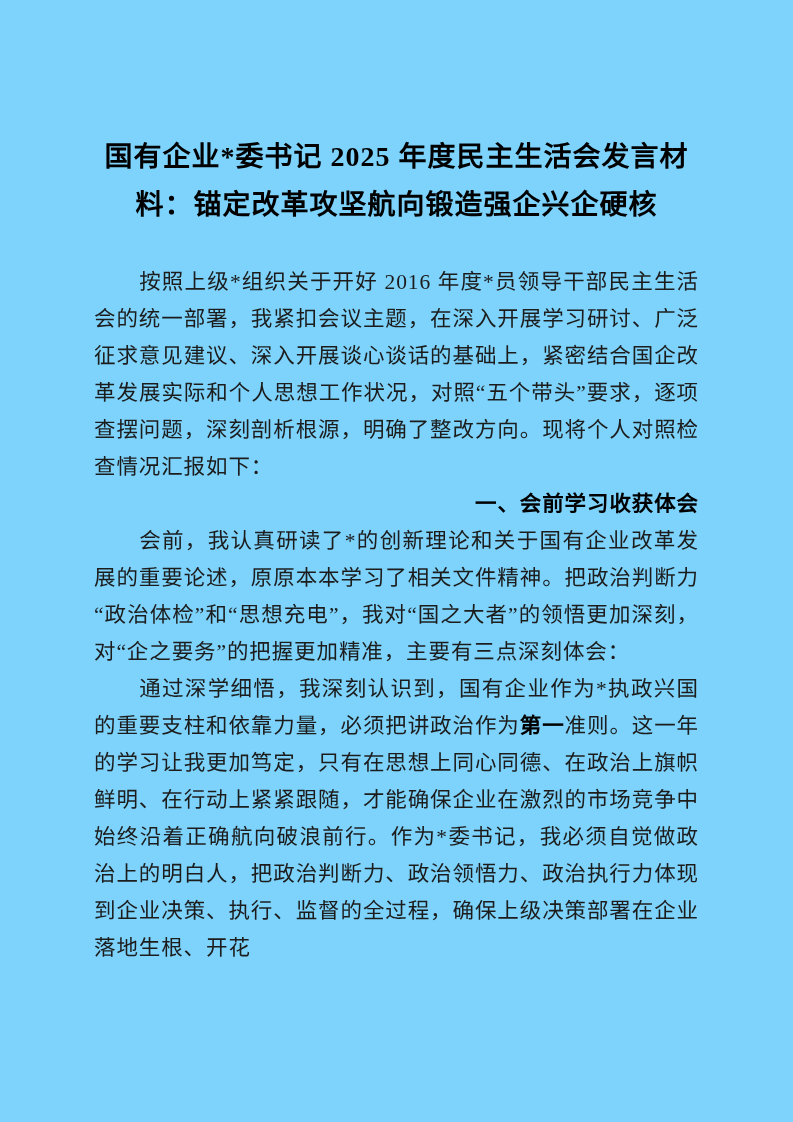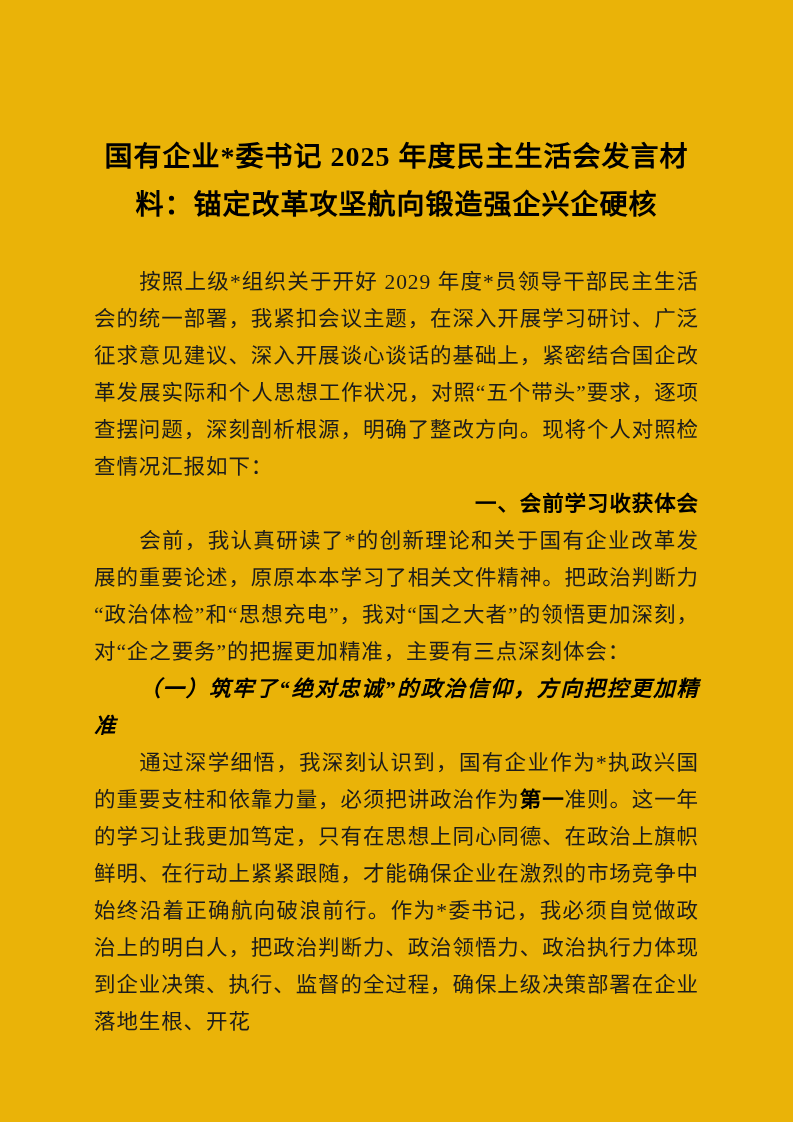--- a/index.html
+++ b/index.html
@@ -5,21 +5,21 @@
   html, body {
     margin: 0;
     padding: 0;
     background: #ffffff;
   }
   .page {
     position: relative;
     width: 793px;
     height: 1122px;
     margin: 0 auto;
-    background: #eab308;
+    background: #7dd3fc;
     box-sizing: border-box;
     padding: 133px 94px 0 94px;
     overflow: hidden;
   }
   .doc-title {
     font-family: "Liberation Serif", "DejaVu Serif", serif;
     font-size: 28px;
     font-weight: bold;
     color: #000000;
     text-align: center;
@@ -57,25 +57,24 @@
 </style>
 </head>
 <body>
 
 <div class="page">
 
   <h1 class="doc-title">国有企业*委书记 2025 年度民主生活会发言材料：锚定改革攻坚航向锻造强企兴企硬核</h1>
 
   <div class="doc-body">
 
-    <p>按照上级*组织关于开好 2029 年度*员领导干部民主生活会的统一部署，我紧扣会议主题，在深入开展学习研讨、广泛征求意见建议、深入开展谈心谈话的基础上，紧密结合国企改革发展实际和个人思想工作状况，对照“五个带头”要求，逐项查摆问题，深刻剖析根源，明确了整改方向。现将个人对照检查情况汇报如下：</p>
+    <p>按照上级*组织关于开好 2016 年度*员领导干部民主生活会的统一部署，我紧扣会议主题，在深入开展学习研讨、广泛征求意见建议、深入开展谈心谈话的基础上，紧密结合国企改革发展实际和个人思想工作状况，对照“五个带头”要求，逐项查摆问题，深刻剖析根源，明确了整改方向。现将个人对照检查情况汇报如下：</p>
 
     <p class="section-heading">一、会前学习收获体会</p>
 
     <p>会前，我认真研读了*的创新理论和关于国有企业改革发展的重要论述，原原本本学习了相关文件精神。把政治判断力“政治体检”和“思想充电”，我对“国之大者”的领悟更加深刻，对“企之要务”的把握更加精准，主要有三点深刻体会：</p>
 
-    <p class="subsection-heading">（一）筑牢了“绝对忠诚”的政治信仰，方向把控更加精准</p>
 
     <p><span>通过深学细悟，我深刻认识到，国有企业作为*执政兴国的重要支柱和依靠力量，必须把讲政治作为</span><span class="bold-run">第一</span><span>准则。这一年的学习让我更加笃定，只有在思想上同心同德、在政治上旗帜鲜明、在行动上紧紧跟随，才能确保企业在激烈的市场竞争中始终沿着正确航向破浪前行。作为*委书记，我必须自觉做政治上的明白人，把政治判断力、政治领悟力、政治执行力体现到企业决策、执行、监督的全过程，确保上级决策部署在企业落地生根、开花</span></p>
 
   </div>
 
 </div>
 
 </body></html>

